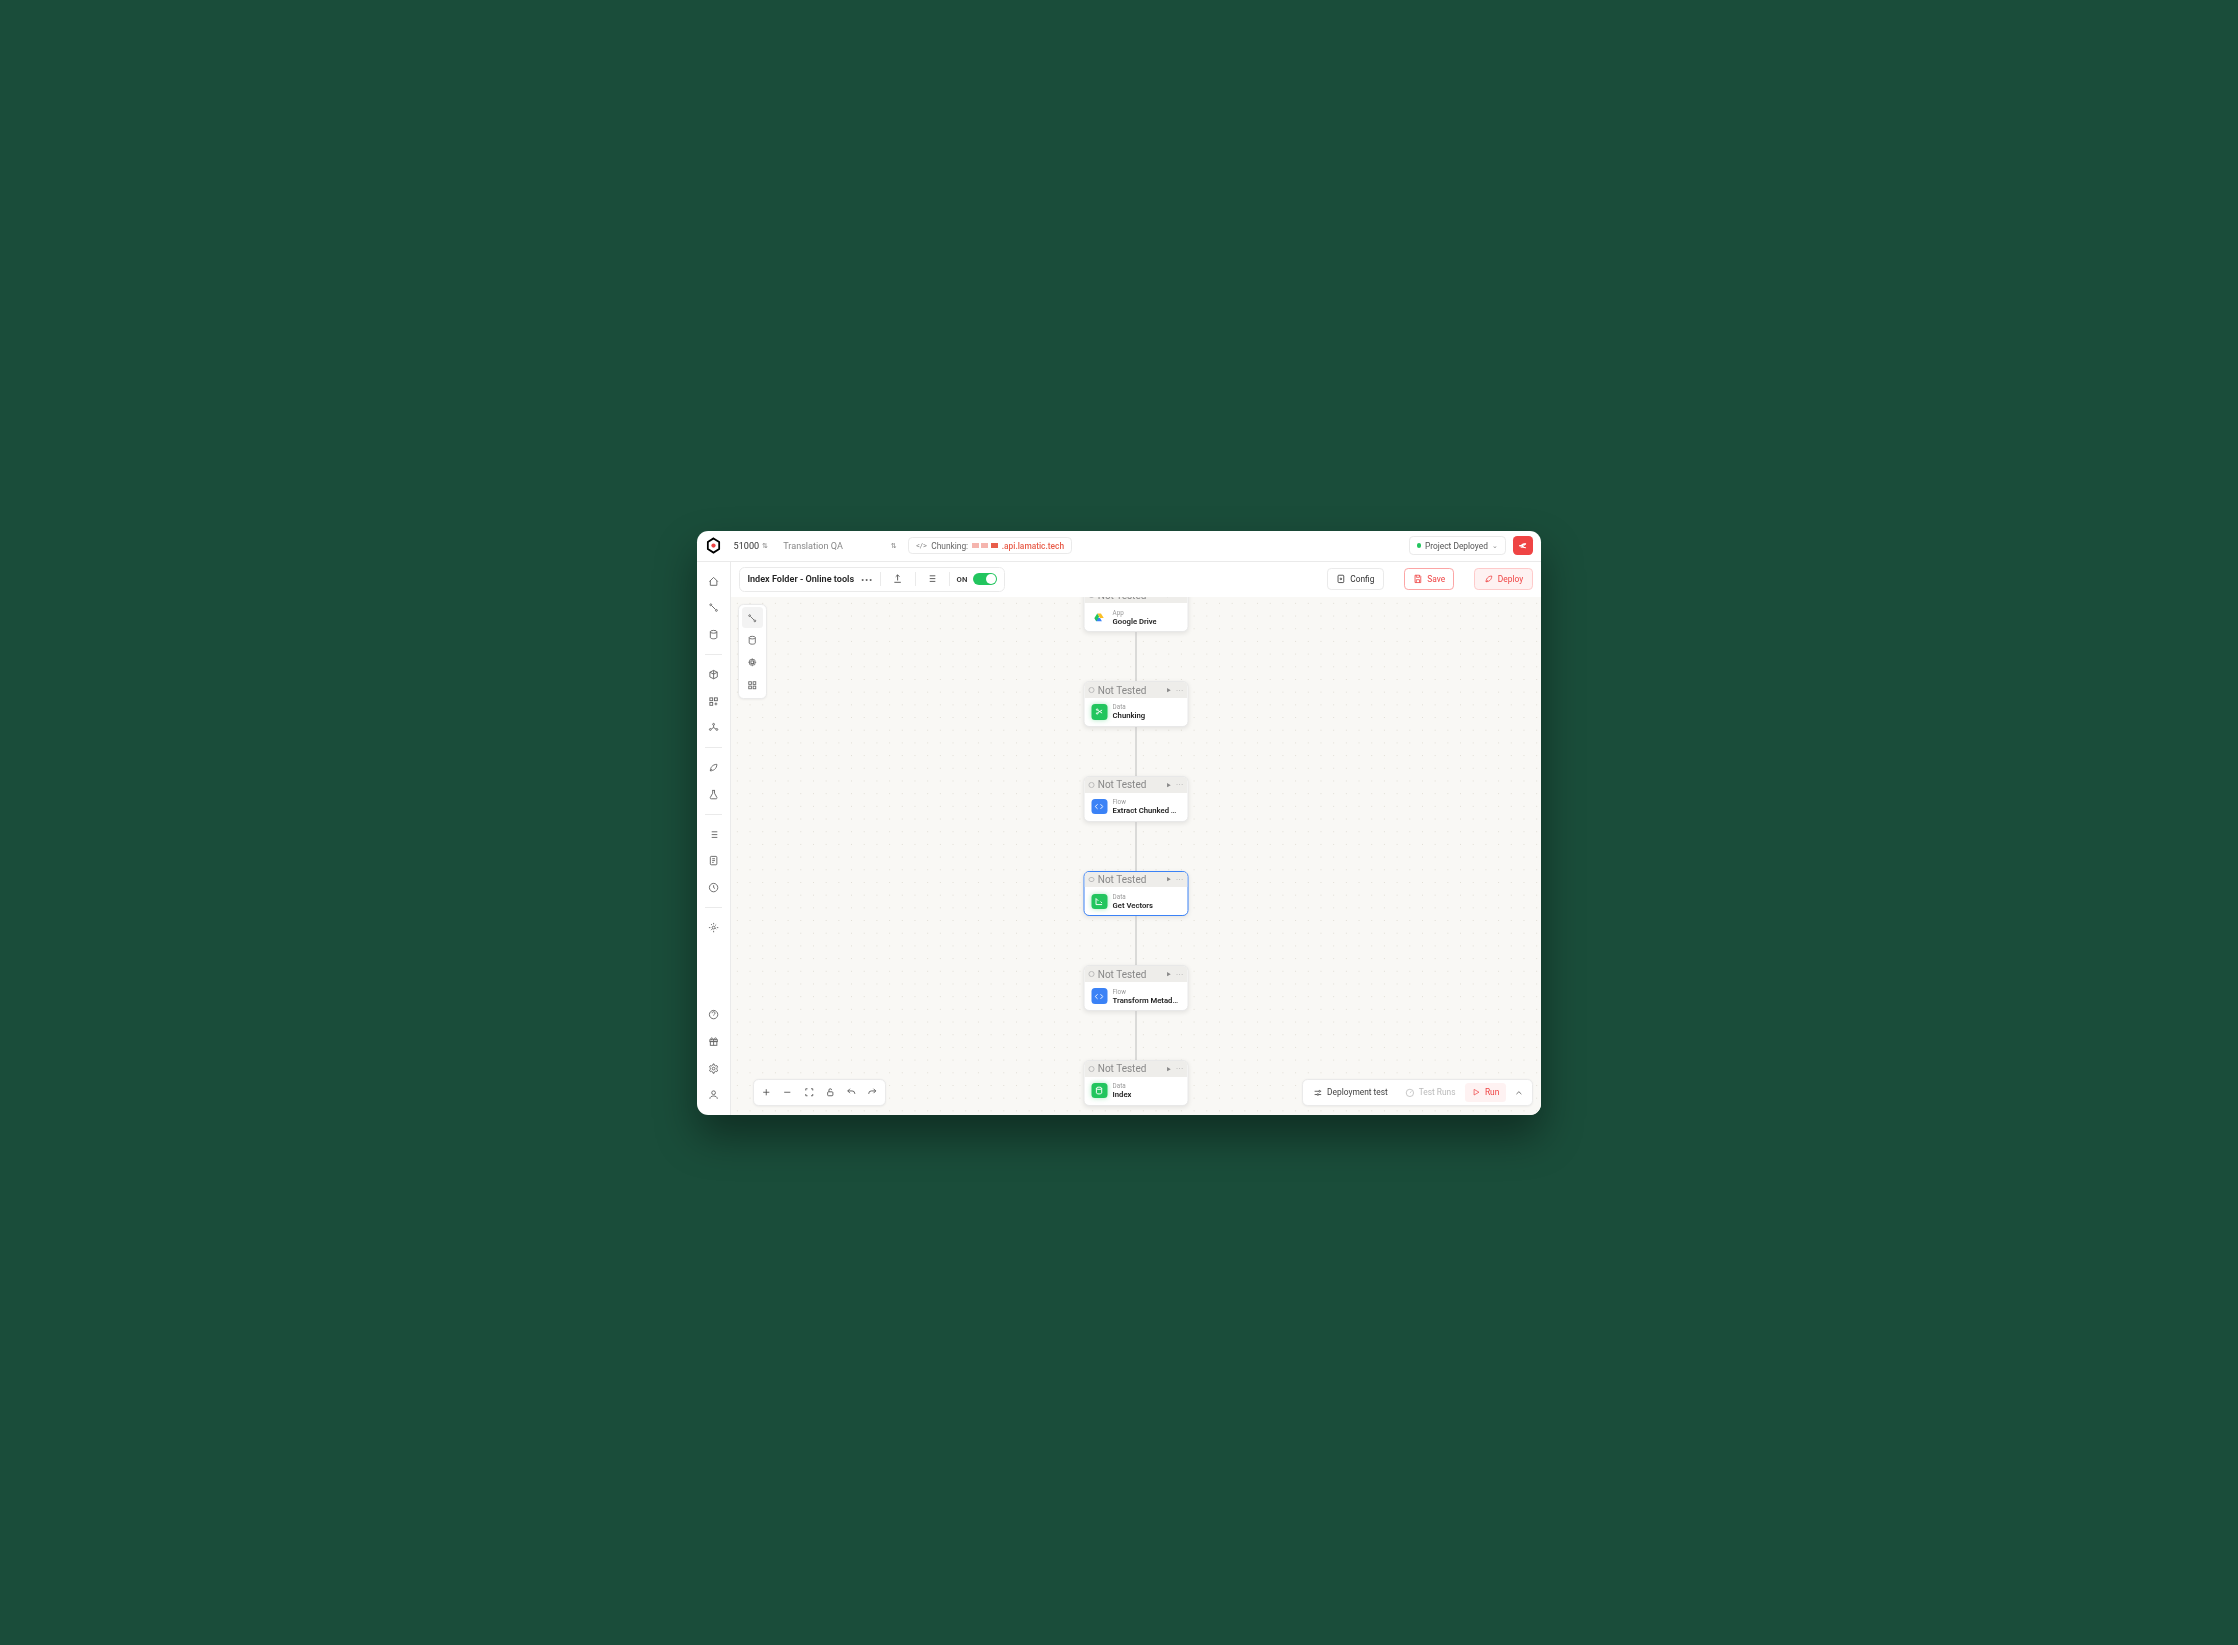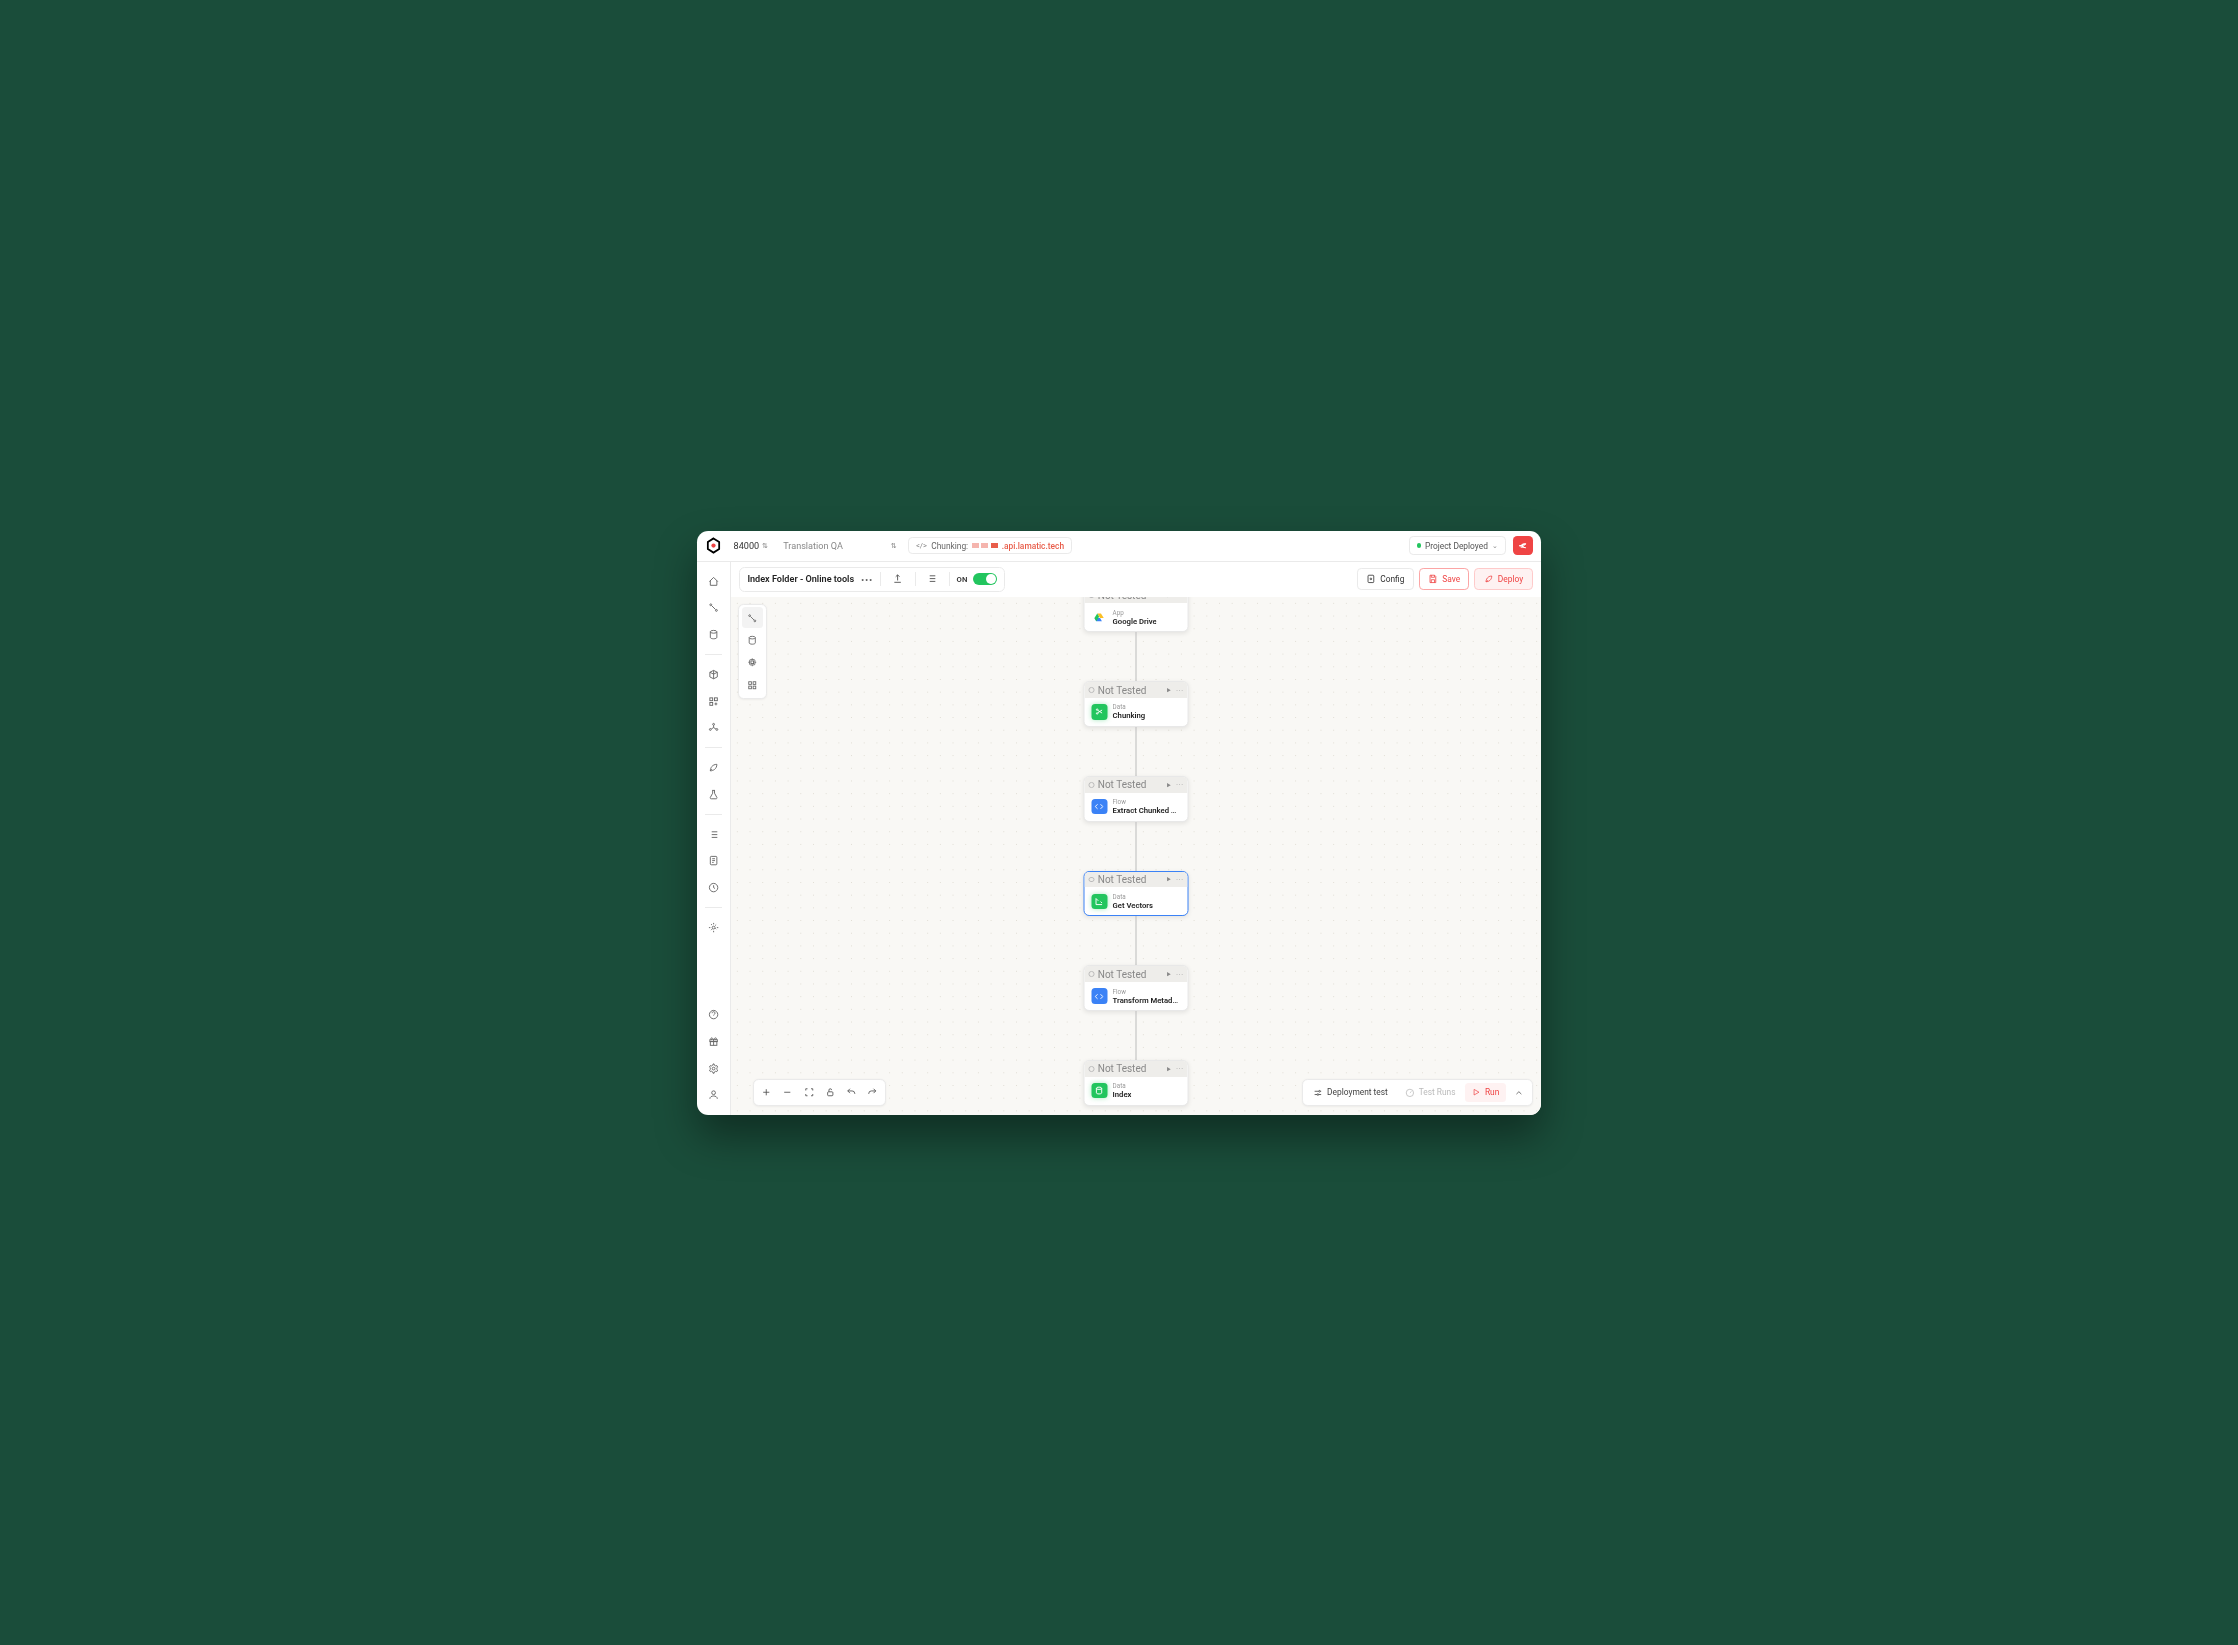--- a/index.html
+++ b/index.html
@@ -77,21 +77,21 @@
   display: flex; align-items: center; justify-content: center;
   color: #666; cursor: pointer;
 }
 .rail-sep { width: 17px; height: 0.7px; background: #eaeaea; margin: 4.2px 0; }
 .rail-spacer { flex: 1; }
 .main {
   flex: 1; display: flex; flex-direction: column; min-width: 0;
   position: relative;
 }
 .toolbar {
-  height: 35px; display: flex; align-items: center; gap: 5px;
+  height: 35px; display: flex; align-items: center; gap: 20px;
   padding: 0 8.4px;
   position: relative; z-index: 2;
 }
 .title-group {
   display: flex; align-items: center; gap: 7px;
   background: #fff; border: 0.7px solid #eaeaea; border-radius: 5.6px;
   padding: 4.2px 7px; height: 25px;
 }
 .flow-title { font-size: 9.1px; font-weight: 600; color: #222; }
 .more-dots { color: #666; cursor: pointer; font-size: 9.8px; letter-spacing: 0.7px; }
@@ -210,21 +210,21 @@
 <div class="window">
 
   <div class="topbar">
     <div class="logo">
       <svg viewBox="0 0 24 24">
           <path d="M12 2 L20 7 L20 17 L12 22 L4 17 L4 7 Z" fill="none" stroke="#000" stroke-width="2.5"></path>
           <circle cx="12" cy="12" r="3" fill="#ef4444"></circle>
         </svg>
     </div>
     <div class="dropdown">
-      <span>84000</span>
+      <span>51000</span>
       <span class="chev">⇅</span>
     </div>
     <div class="dropdown muted">
       <span>Translation QA</span>
       <span class="chev">⇅</span>
     </div>
     <div class="connect-box">
       <span style="color:#888;font-size:7.7px;">&lt;/&gt;</span>
       <span class="connect-label">Chunking:</span>
       <span class="redacted">

